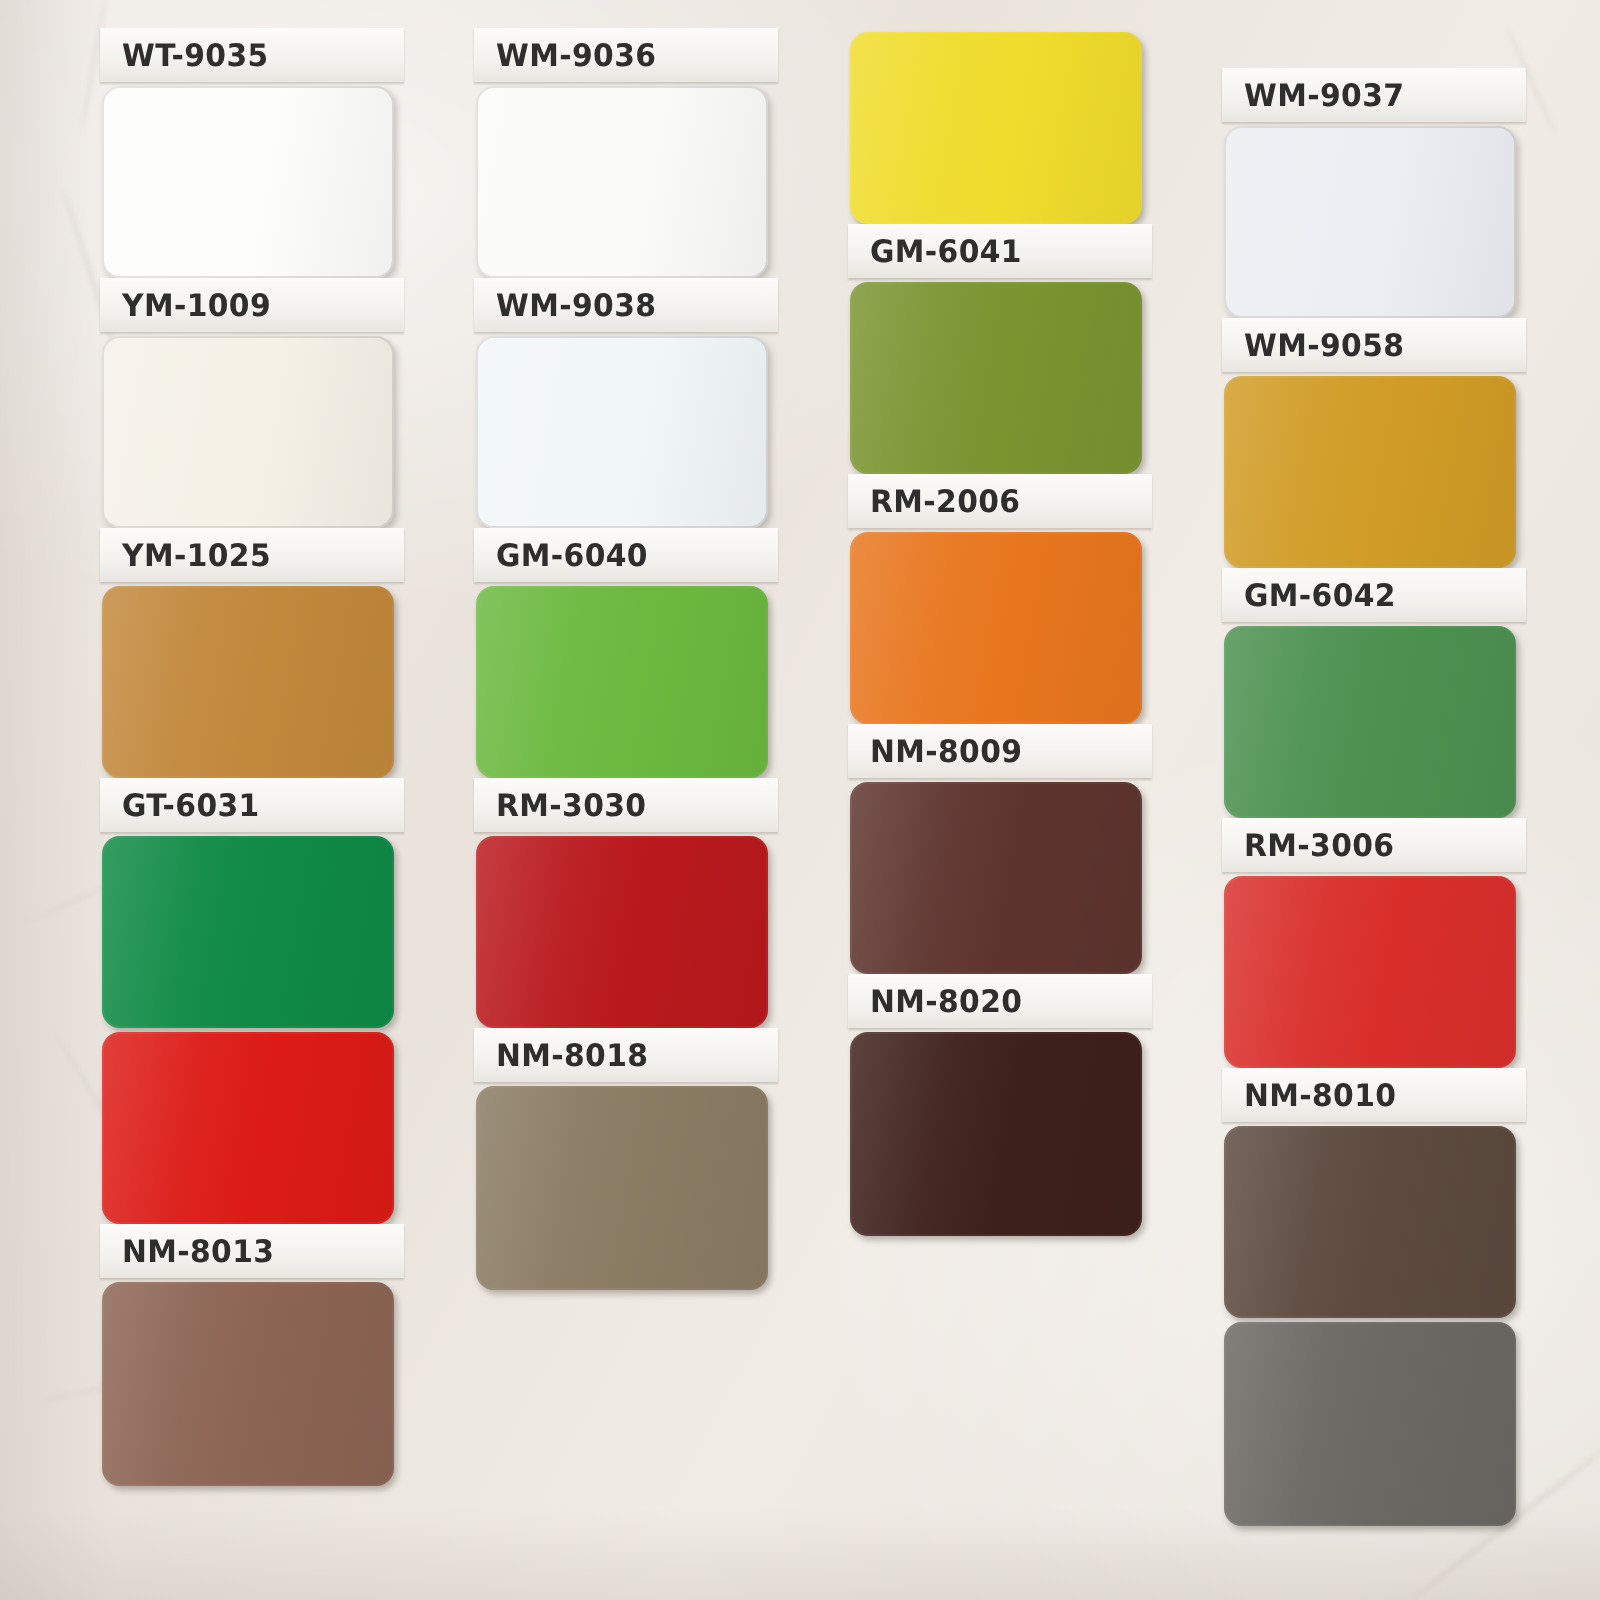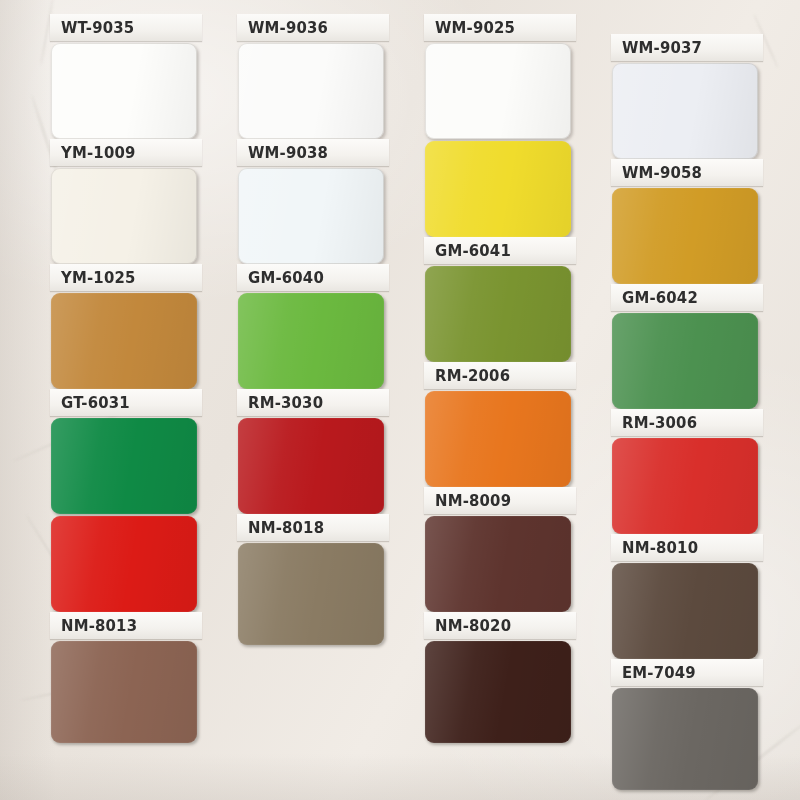--- a/index.html
+++ b/index.html
@@ -201,26 +201,20 @@
         </div>
         <div class="sample">
           <div class="label-strip">
             <span class="label-text">NM-8018</span>
           </div>
           <div class="chip" style="background: rgb(138, 123, 99);"></div>
         </div>
       </div>
       <div class="column">
         <div class="sample">
-          <div class="label-strip">
-            <span class="label-text">WM-9025</span>
-          </div>
-          <div class="chip light" style="background: rgb(252, 252, 250);"></div>
-        </div>
-        <div class="sample">
           <div class="chip" style="background: rgb(240, 220, 44);"></div>
         </div>
         <div class="sample">
           <div class="label-strip">
             <span class="label-text">GM-6041</span>
           </div>
           <div class="chip" style="background: rgb(122, 148, 48);"></div>
         </div>
         <div class="sample">
           <div class="label-strip">
@@ -266,21 +260,18 @@
           </div>
           <div class="chip" style="background: rgb(217, 47, 43);"></div>
         </div>
         <div class="sample">
           <div class="label-strip">
             <span class="label-text">NM-8010</span>
           </div>
           <div class="chip" style="background: rgb(92, 74, 62);"></div>
         </div>
         <div class="sample">
-          <div class="label-strip">
-            <span class="label-text">EM-7049</span>
-          </div>
           <div class="chip" style="background: rgb(107, 103, 98);"></div>
         </div>
       </div>
     </div>
 
 </div>
 
 </body></html>

